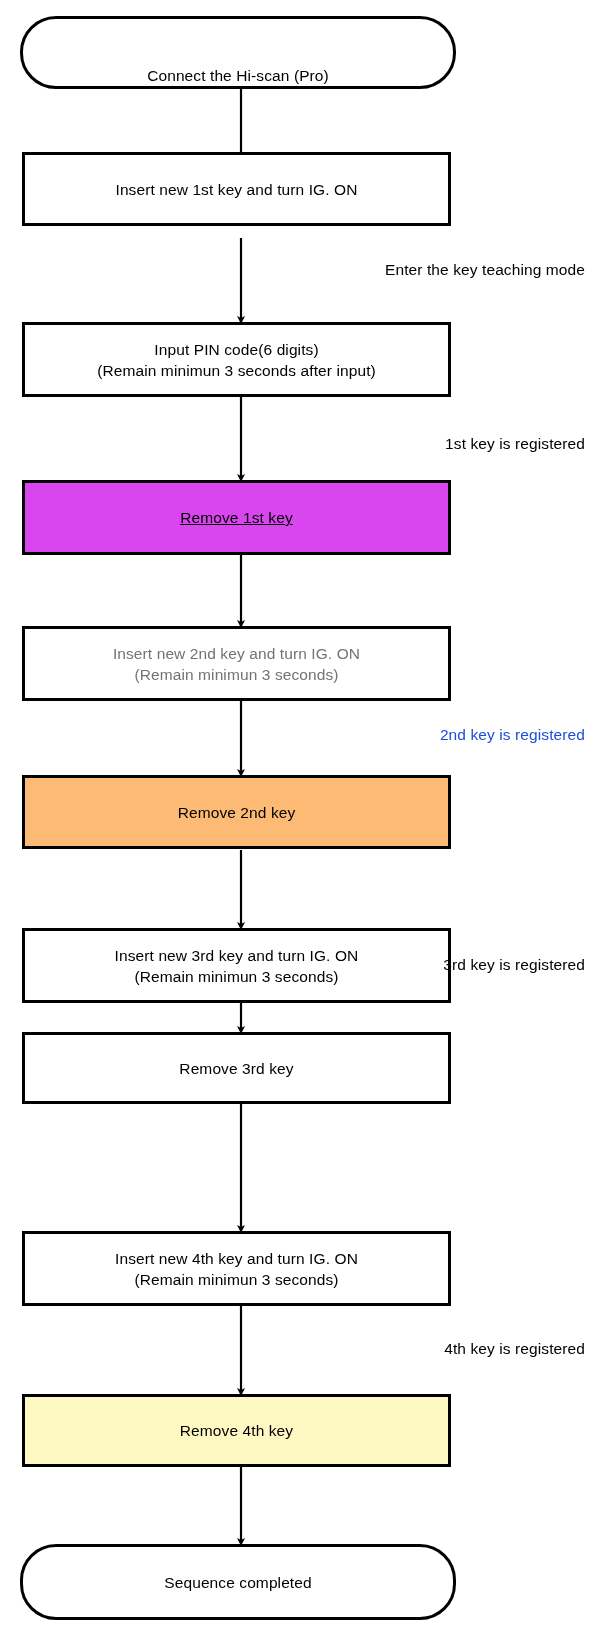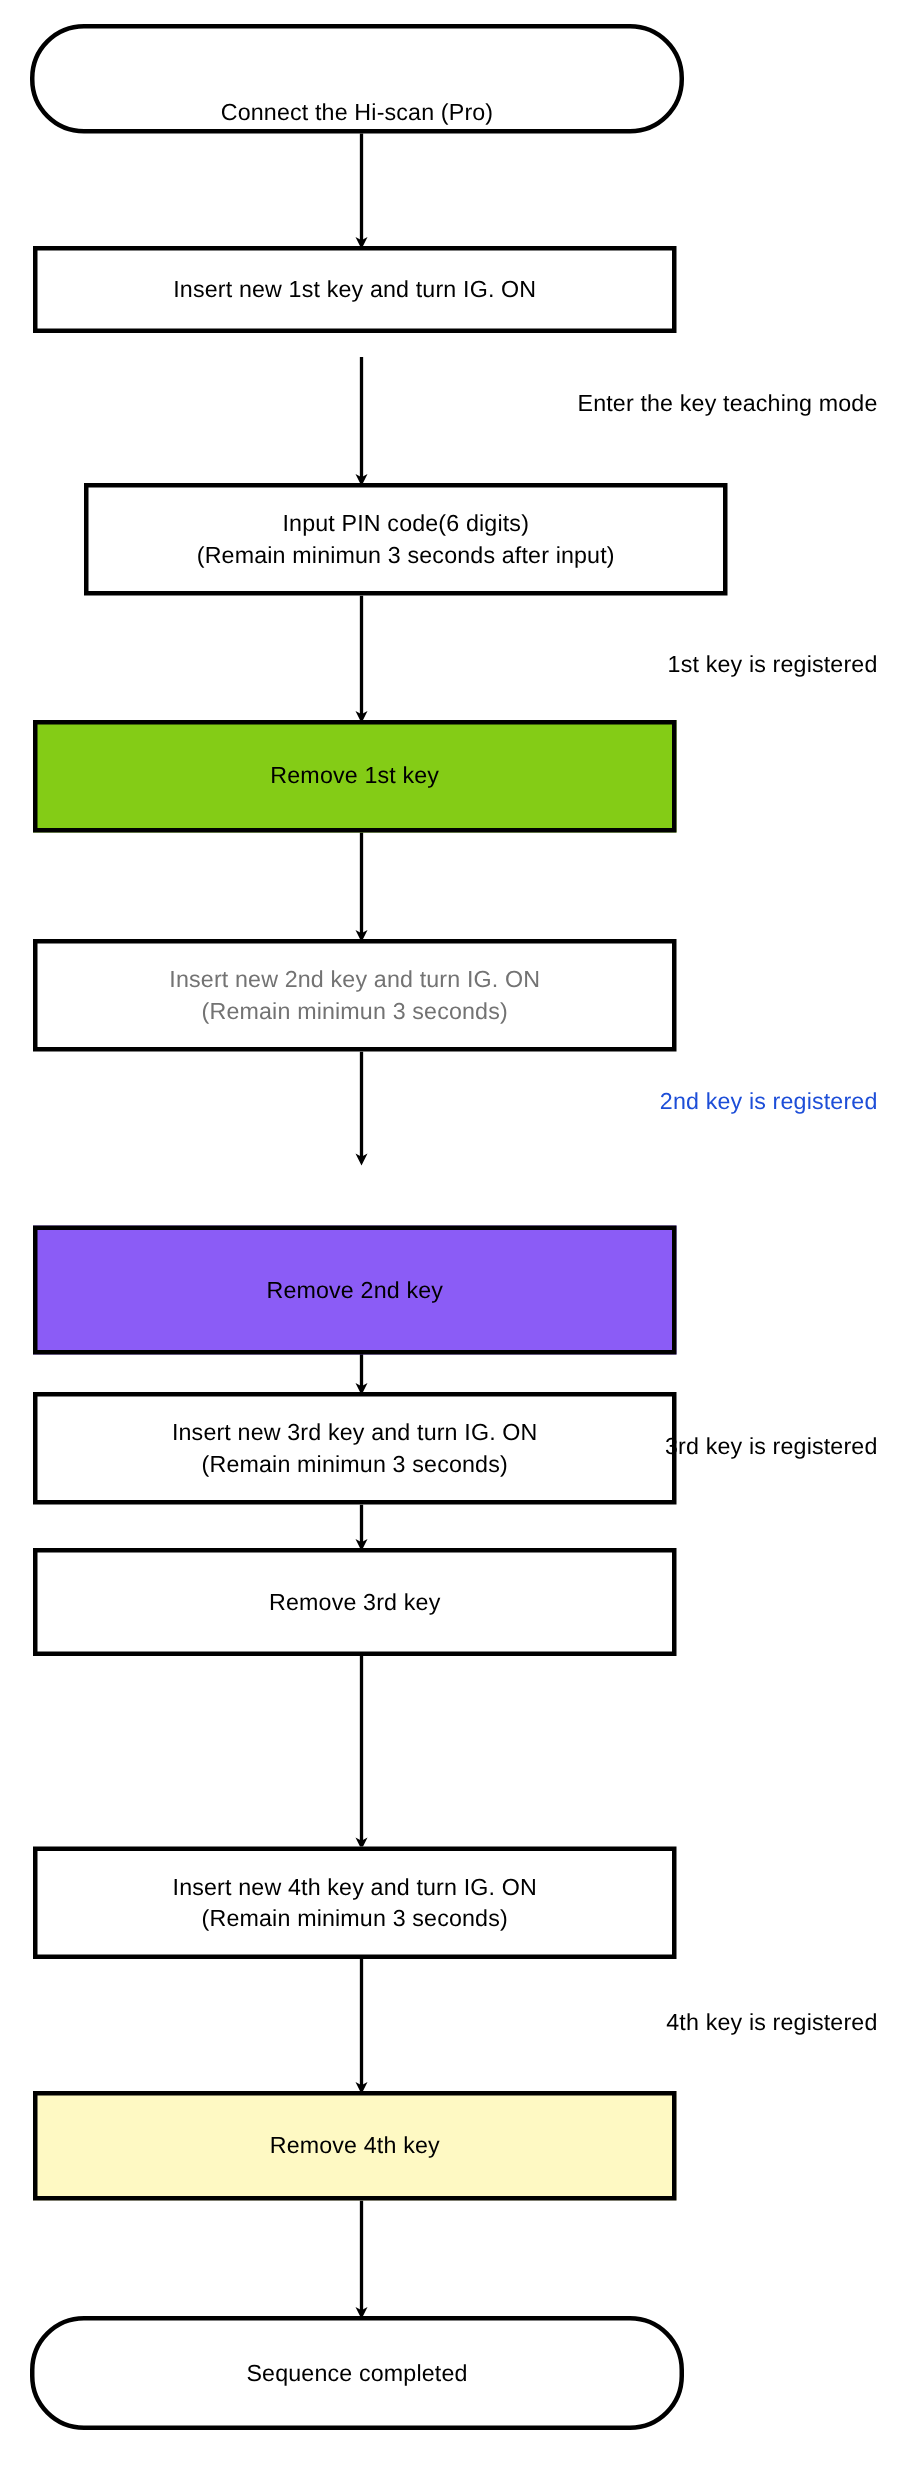--- a/index.html
+++ b/index.html
@@ -87,35 +87,35 @@
         <line x1="241" y1="1104" x2="241" y2="1229" marker-end="url(#arrowhead)" stroke="#000000"></line>
         <line x1="241" y1="1306" x2="241" y2="1392" marker-end="url(#arrowhead)" stroke="#000000"></line>
         <line x1="241" y1="1467" x2="241" y2="1542" marker-end="url(#arrowhead)" stroke="#000000"></line>
       </g>
   </svg>
 
   <div id="node-group">
       <div class="node terminal" style="left: 20px; top: 16px; width: 436px; height: 73px; border-color: rgb(0, 0, 0); background: rgb(255, 255, 255); align-items: flex-end;">
         <div class="node-label" style="color: rgb(0, 0, 0);">Connect the Hi-scan (Pro)</div>
       </div>
-      <div class="node" style="left: 22px; top: 164px; width: 429px; height: 58px; border-color: rgb(0, 0, 0); background: rgb(255, 255, 255);">
+      <div class="node" style="left: 22px; top: 152px; width: 429px; height: 74px; border-color: rgb(0, 0, 0); background: rgb(255, 255, 255);">
         <div class="node-label" style="color: rgb(0, 0, 0);">Insert new 1st key and turn IG. ON</div>
       </div>
-      <div class="node" style="left: 22px; top: 322px; width: 429px; height: 75px; border-color: rgb(0, 0, 0); background: rgb(255, 255, 255); margin-left: 34px;">
+      <div class="node" style="left: 22px; top: 322px; width: 429px; height: 75px; border-color: rgb(0, 0, 0); background: rgb(255, 255, 255);">
         <div class="node-label" style="color: rgb(0, 0, 0);">Input PIN code(6 digits)
 (Remain minimun 3 seconds after input)</div>
       </div>
-      <div class="node" style="left: 22px; top: 480px; width: 429px; height: 75px; border-color: rgb(0, 0, 0); background: #84cc16;">
+      <div class="node" style="left: 22px; top: 480px; width: 429px; height: 75px; border-color: rgb(0, 0, 0); background: #d946ef; text-decoration: underline;">
         <div class="node-label" style="color: rgb(0, 0, 0);">Remove 1st key</div>
       </div>
       <div class="node" style="left: 22px; top: 626px; width: 429px; height: 75px; border-color: rgb(0, 0, 0); background: rgb(255, 255, 255);">
         <div class="node-label" style="color: #737373;">Insert new 2nd key and turn IG. ON
 (Remain minimun 3 seconds)</div>
       </div>
-      <div class="node" style="left: 22px; top: 775px; width: 429px; height: 86px; border-color: rgb(0, 0, 0); background: #8b5cf6; margin-top: 42px;">
+      <div class="node" style="left: 22px; top: 775px; width: 429px; height: 74px; border-color: rgb(0, 0, 0); background: #fdba74;">
         <div class="node-label" style="color: rgb(0, 0, 0);">Remove 2nd key</div>
       </div>
       <div class="node" style="left: 22px; top: 928px; width: 429px; height: 75px; border-color: rgb(0, 0, 0); background: rgb(255, 255, 255);">
         <div class="node-label" style="color: rgb(0, 0, 0);">Insert new 3rd key and turn IG. ON
 (Remain minimun 3 seconds)</div>
       </div>
       <div class="node" style="left: 22px; top: 1032px; width: 429px; height: 72px; border-color: rgb(0, 0, 0); background: rgb(255, 255, 255);">
         <div class="node-label" style="color: rgb(0, 0, 0);">Remove 3rd key</div>
       </div>
       <div class="node" style="left: 22px; top: 1231px; width: 429px; height: 75px; border-color: rgb(0, 0, 0); background: rgb(255, 255, 255);">

